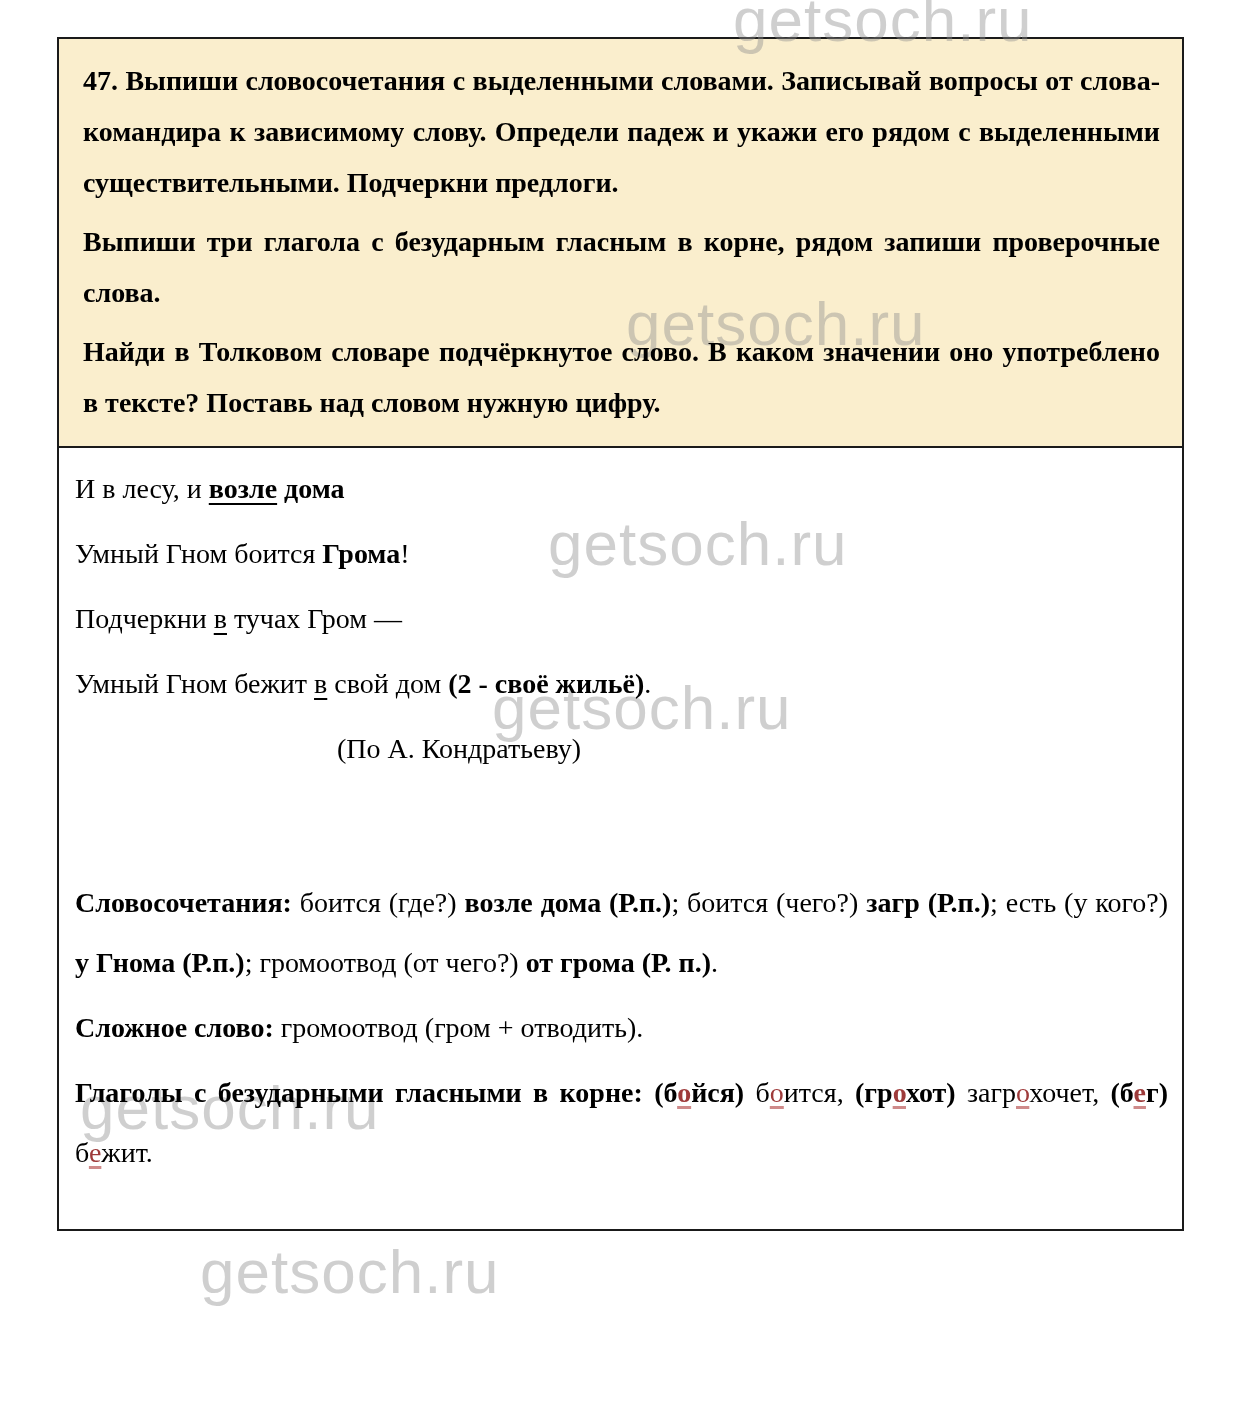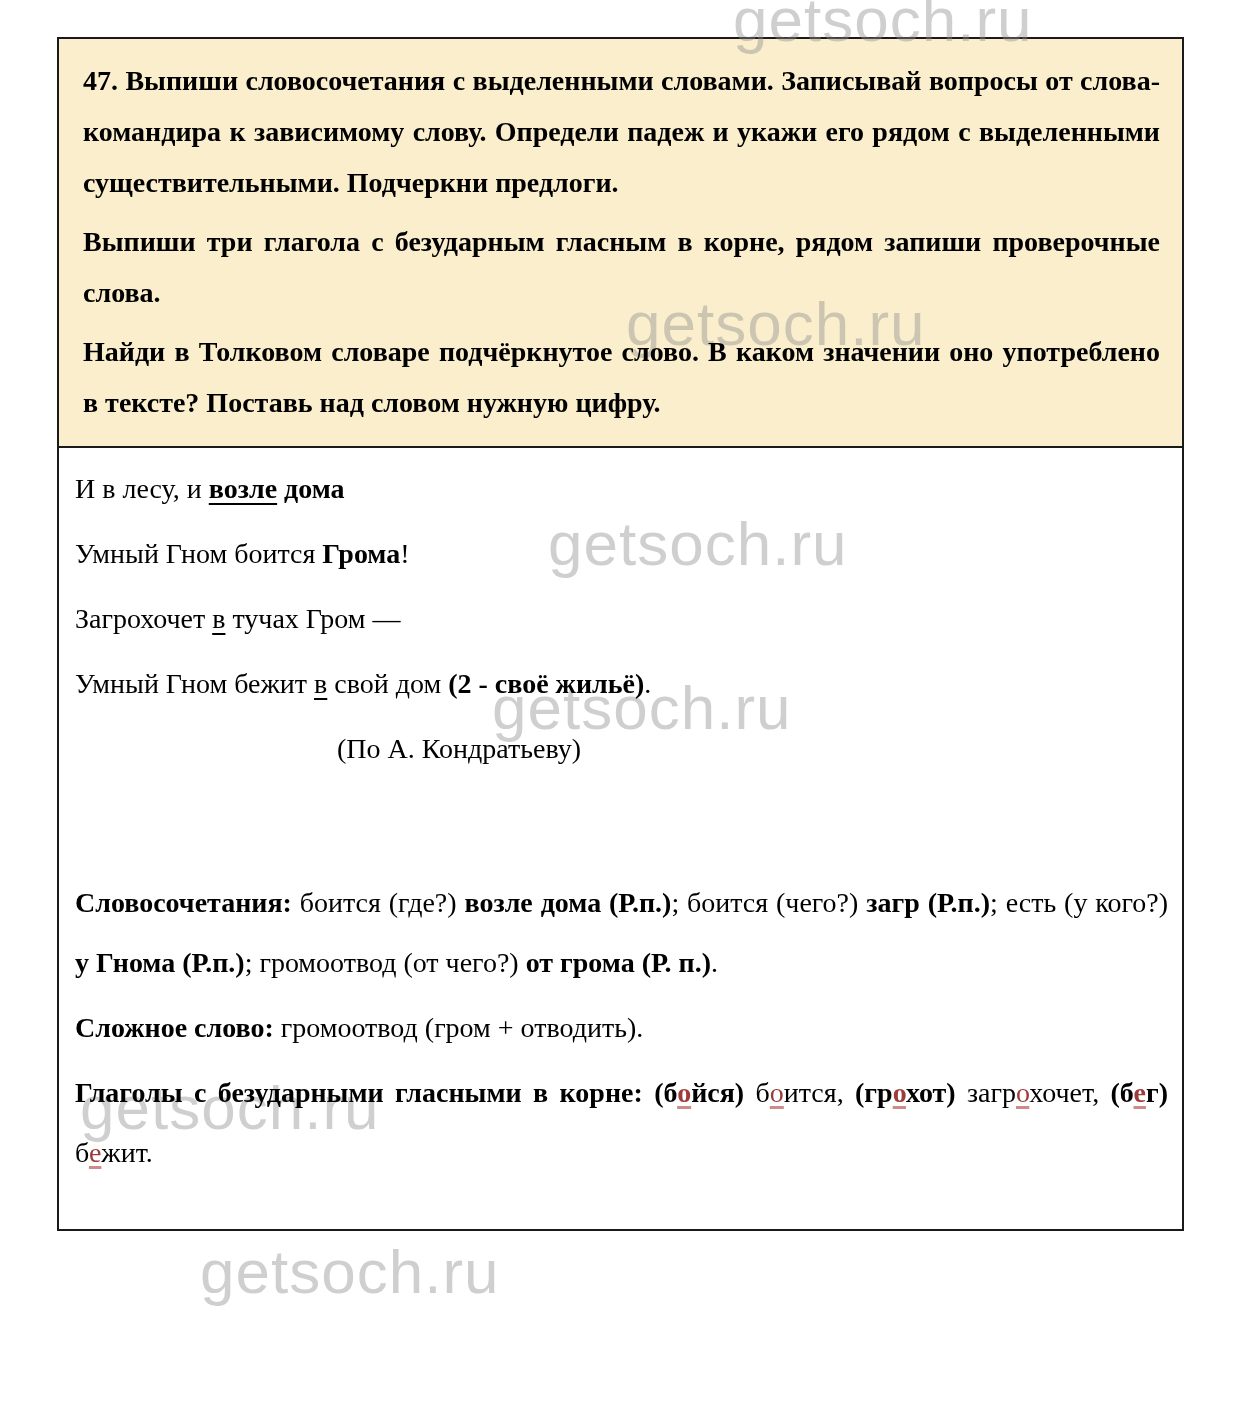--- a/index.html
+++ b/index.html
@@ -114,21 +114,21 @@
     <p>47. Выпиши словосочетания с выделенными словами. Записывай вопросы от слова-командира к зависимому слову. Определи падеж и укажи его рядом с выделенными существительными. Подчеркни предлоги.</p>
     <p>Выпиши три глагола с безударным гласным в корне, рядом запиши проверочные слова.</p>
     <p>Найди в Толковом словаре подчёркнутое слово. В каком значении оно употреблено в тексте? Поставь над словом нужную цифру.</p>
   </div>
 
   <div class="content">
 
     <div>
       <div class="poem-line"><span>И в лесу, и </span><span class="seg-b seg-u">возле</span><span> </span><span class="seg-b">дома</span></div>
       <div class="poem-line"><span>Умный Гном боится </span><span class="seg-b">Грома</span><span>!</span></div>
-      <div class="poem-line"><span>Загрохочет </span><span class="seg-u">в</span><span> тучах Гром —</span></div>
+      <div class="poem-line"><span>Подчеркни </span><span class="seg-u">в</span><span> тучах Гром —</span></div>
       <div class="poem-line"><span>Умный Гном бежит </span><span class="seg-u">в</span><span> свой дом </span><span class="seg-b seg-i">(2 - своё жильё)</span><span>.</span></div>
       <div class="poem-line poem-author">(По А. Кондратьеву)</div>
     </div>
 
     <div class="answers">
       <p><span class="seg-b seg-i">Словосочетания:</span><span> боится (где?) </span><span class="seg-b">возле дома (Р.п.)</span><span>; боится (чего?) </span><span class="seg-b">загр (Р.п.)</span><span>; есть (у кого?) </span><span class="seg-b">у Гнома (Р.п.)</span><span>; громоотвод (от чего?) </span><span class="seg-b">от грома (Р. п.)</span><span>.</span></p>
       <p><span class="seg-b seg-i">Сложное слово:</span><span> громоотвод (гром + отводить).</span></p>
       <p><span class="seg-b seg-i">Глаголы с безударными гласными в корне:</span><span> </span><span class="seg-b">(б</span><span class="seg-b seg-r">о</span><span class="seg-b">йся)</span><span> б</span><span class="seg-r">о</span><span>ится, </span><span class="seg-b">(гр</span><span class="seg-b seg-r">о</span><span class="seg-b">хот)</span><span> загр</span><span class="seg-r">о</span><span>хочет, </span><span class="seg-b">(б</span><span class="seg-b seg-r">е</span><span class="seg-b">г)</span><span> б</span><span class="seg-r">е</span><span>жит.</span></p>
     </div>
 

